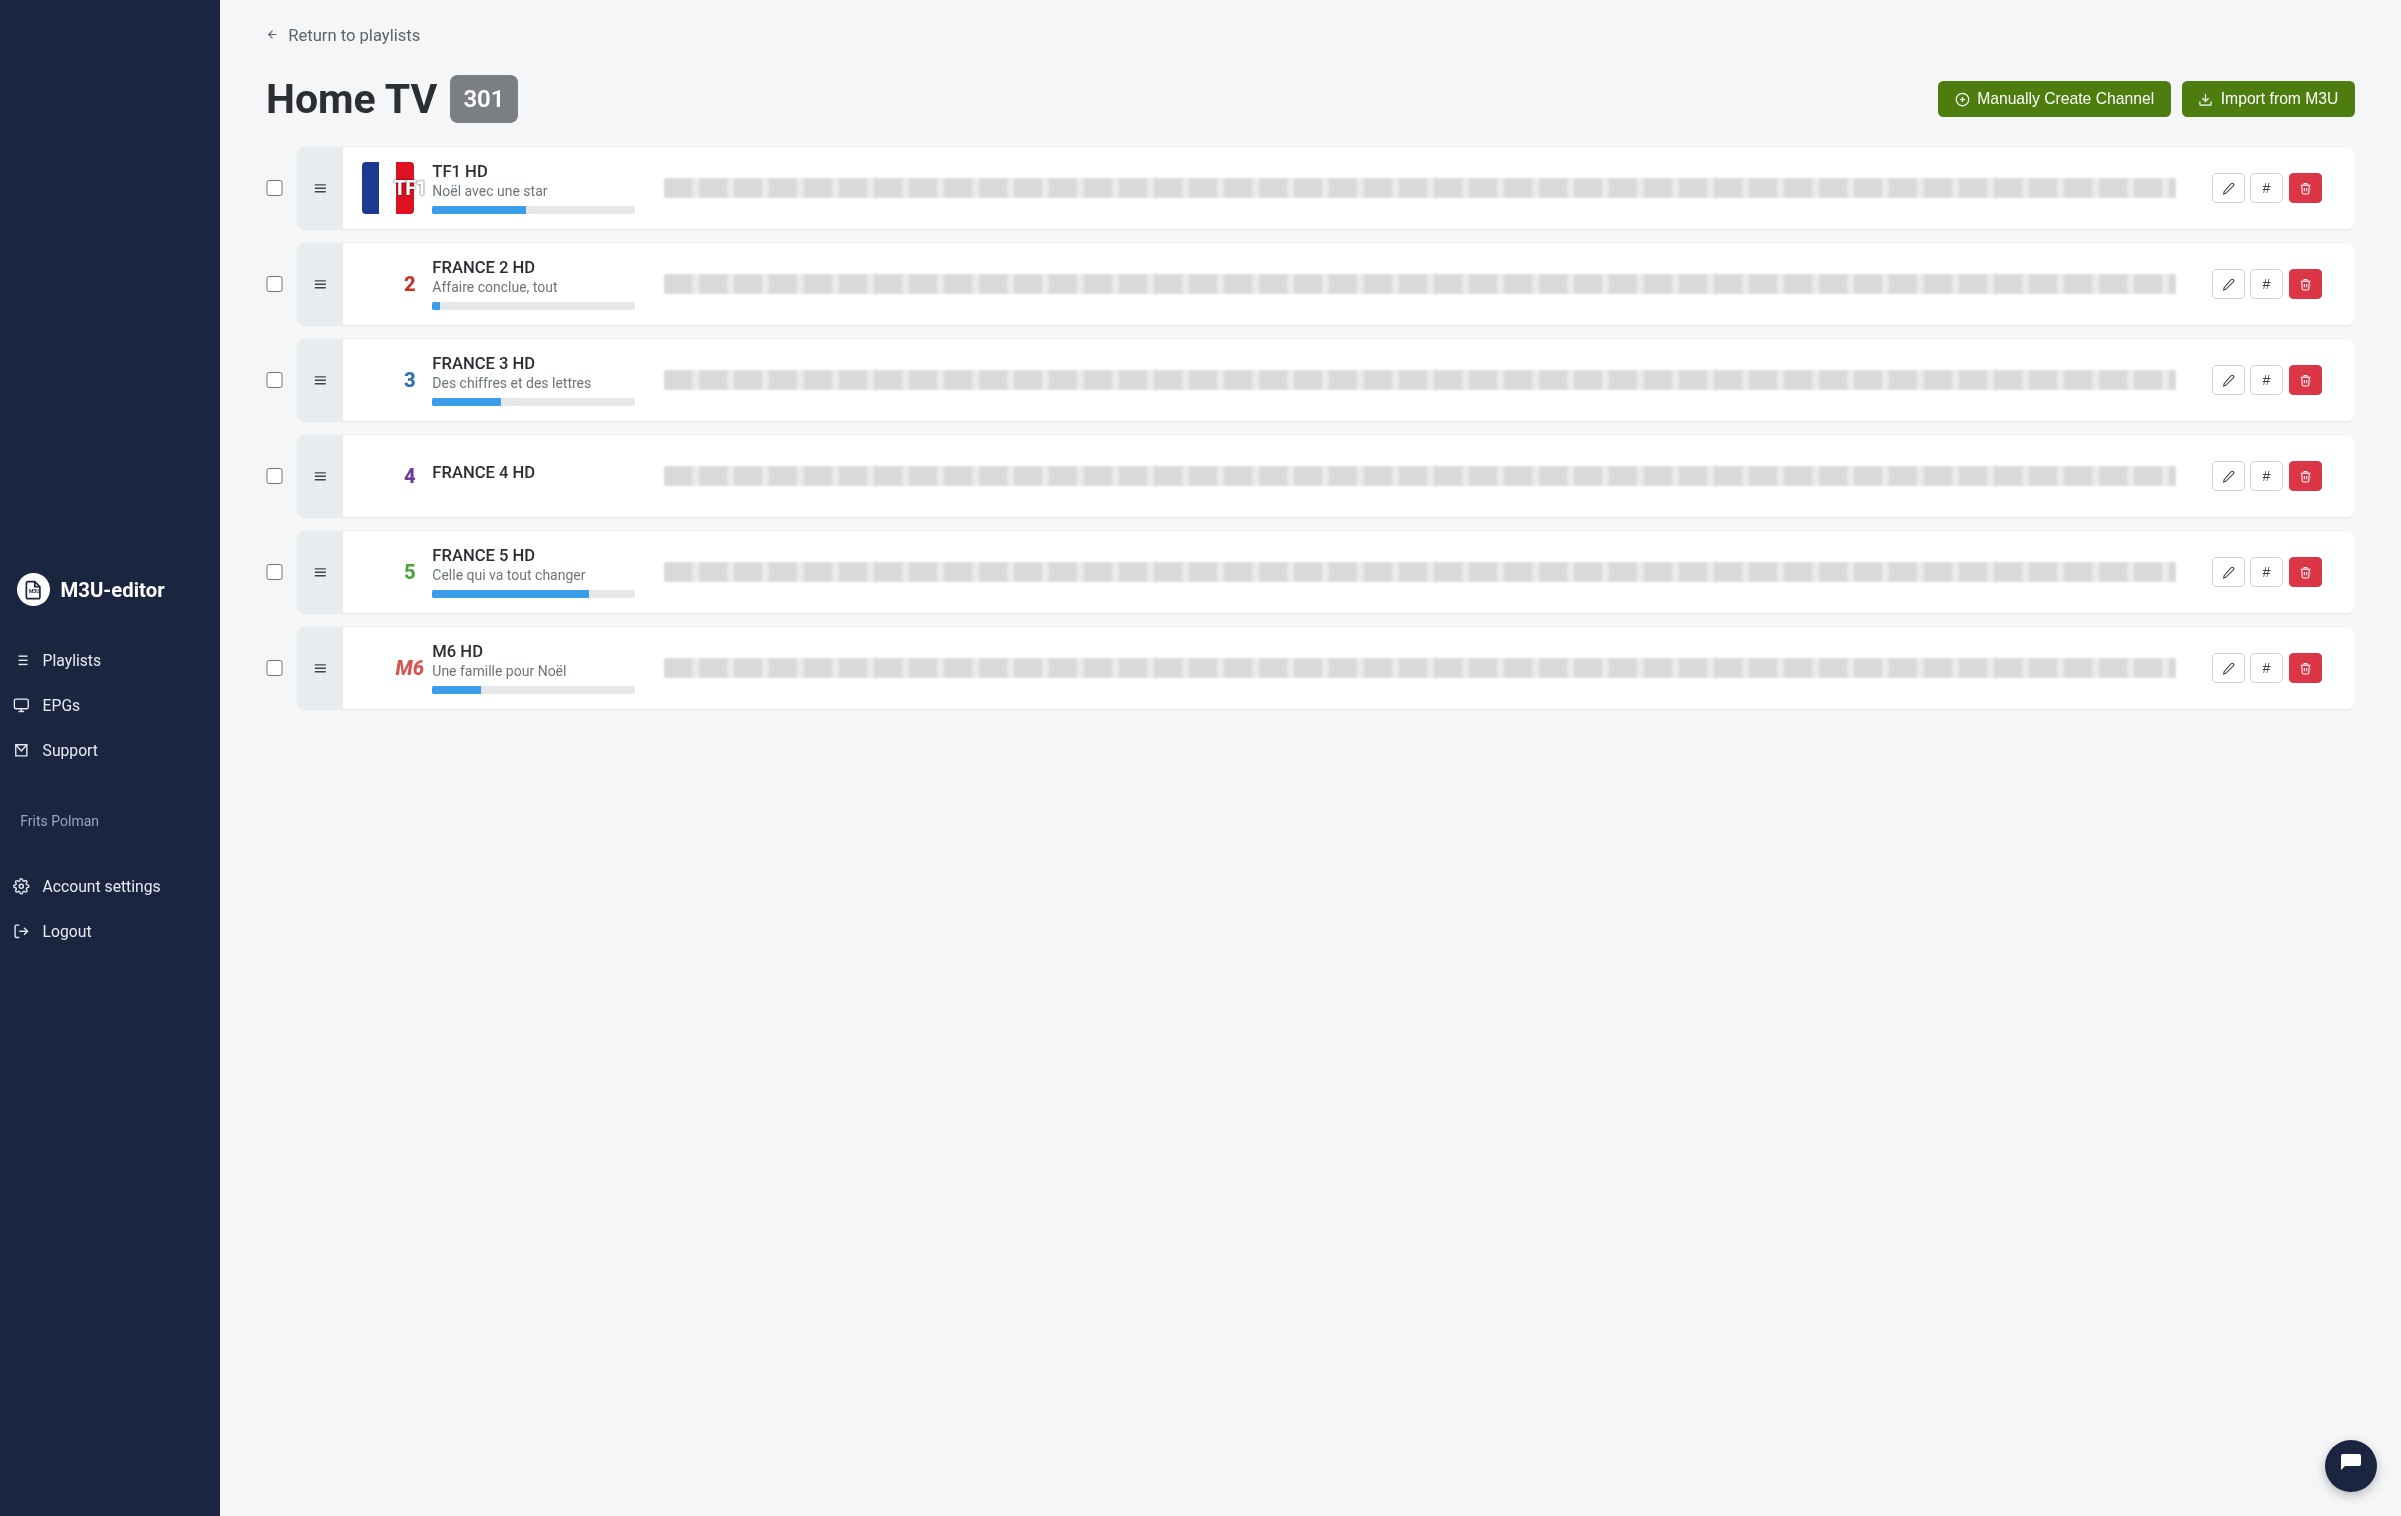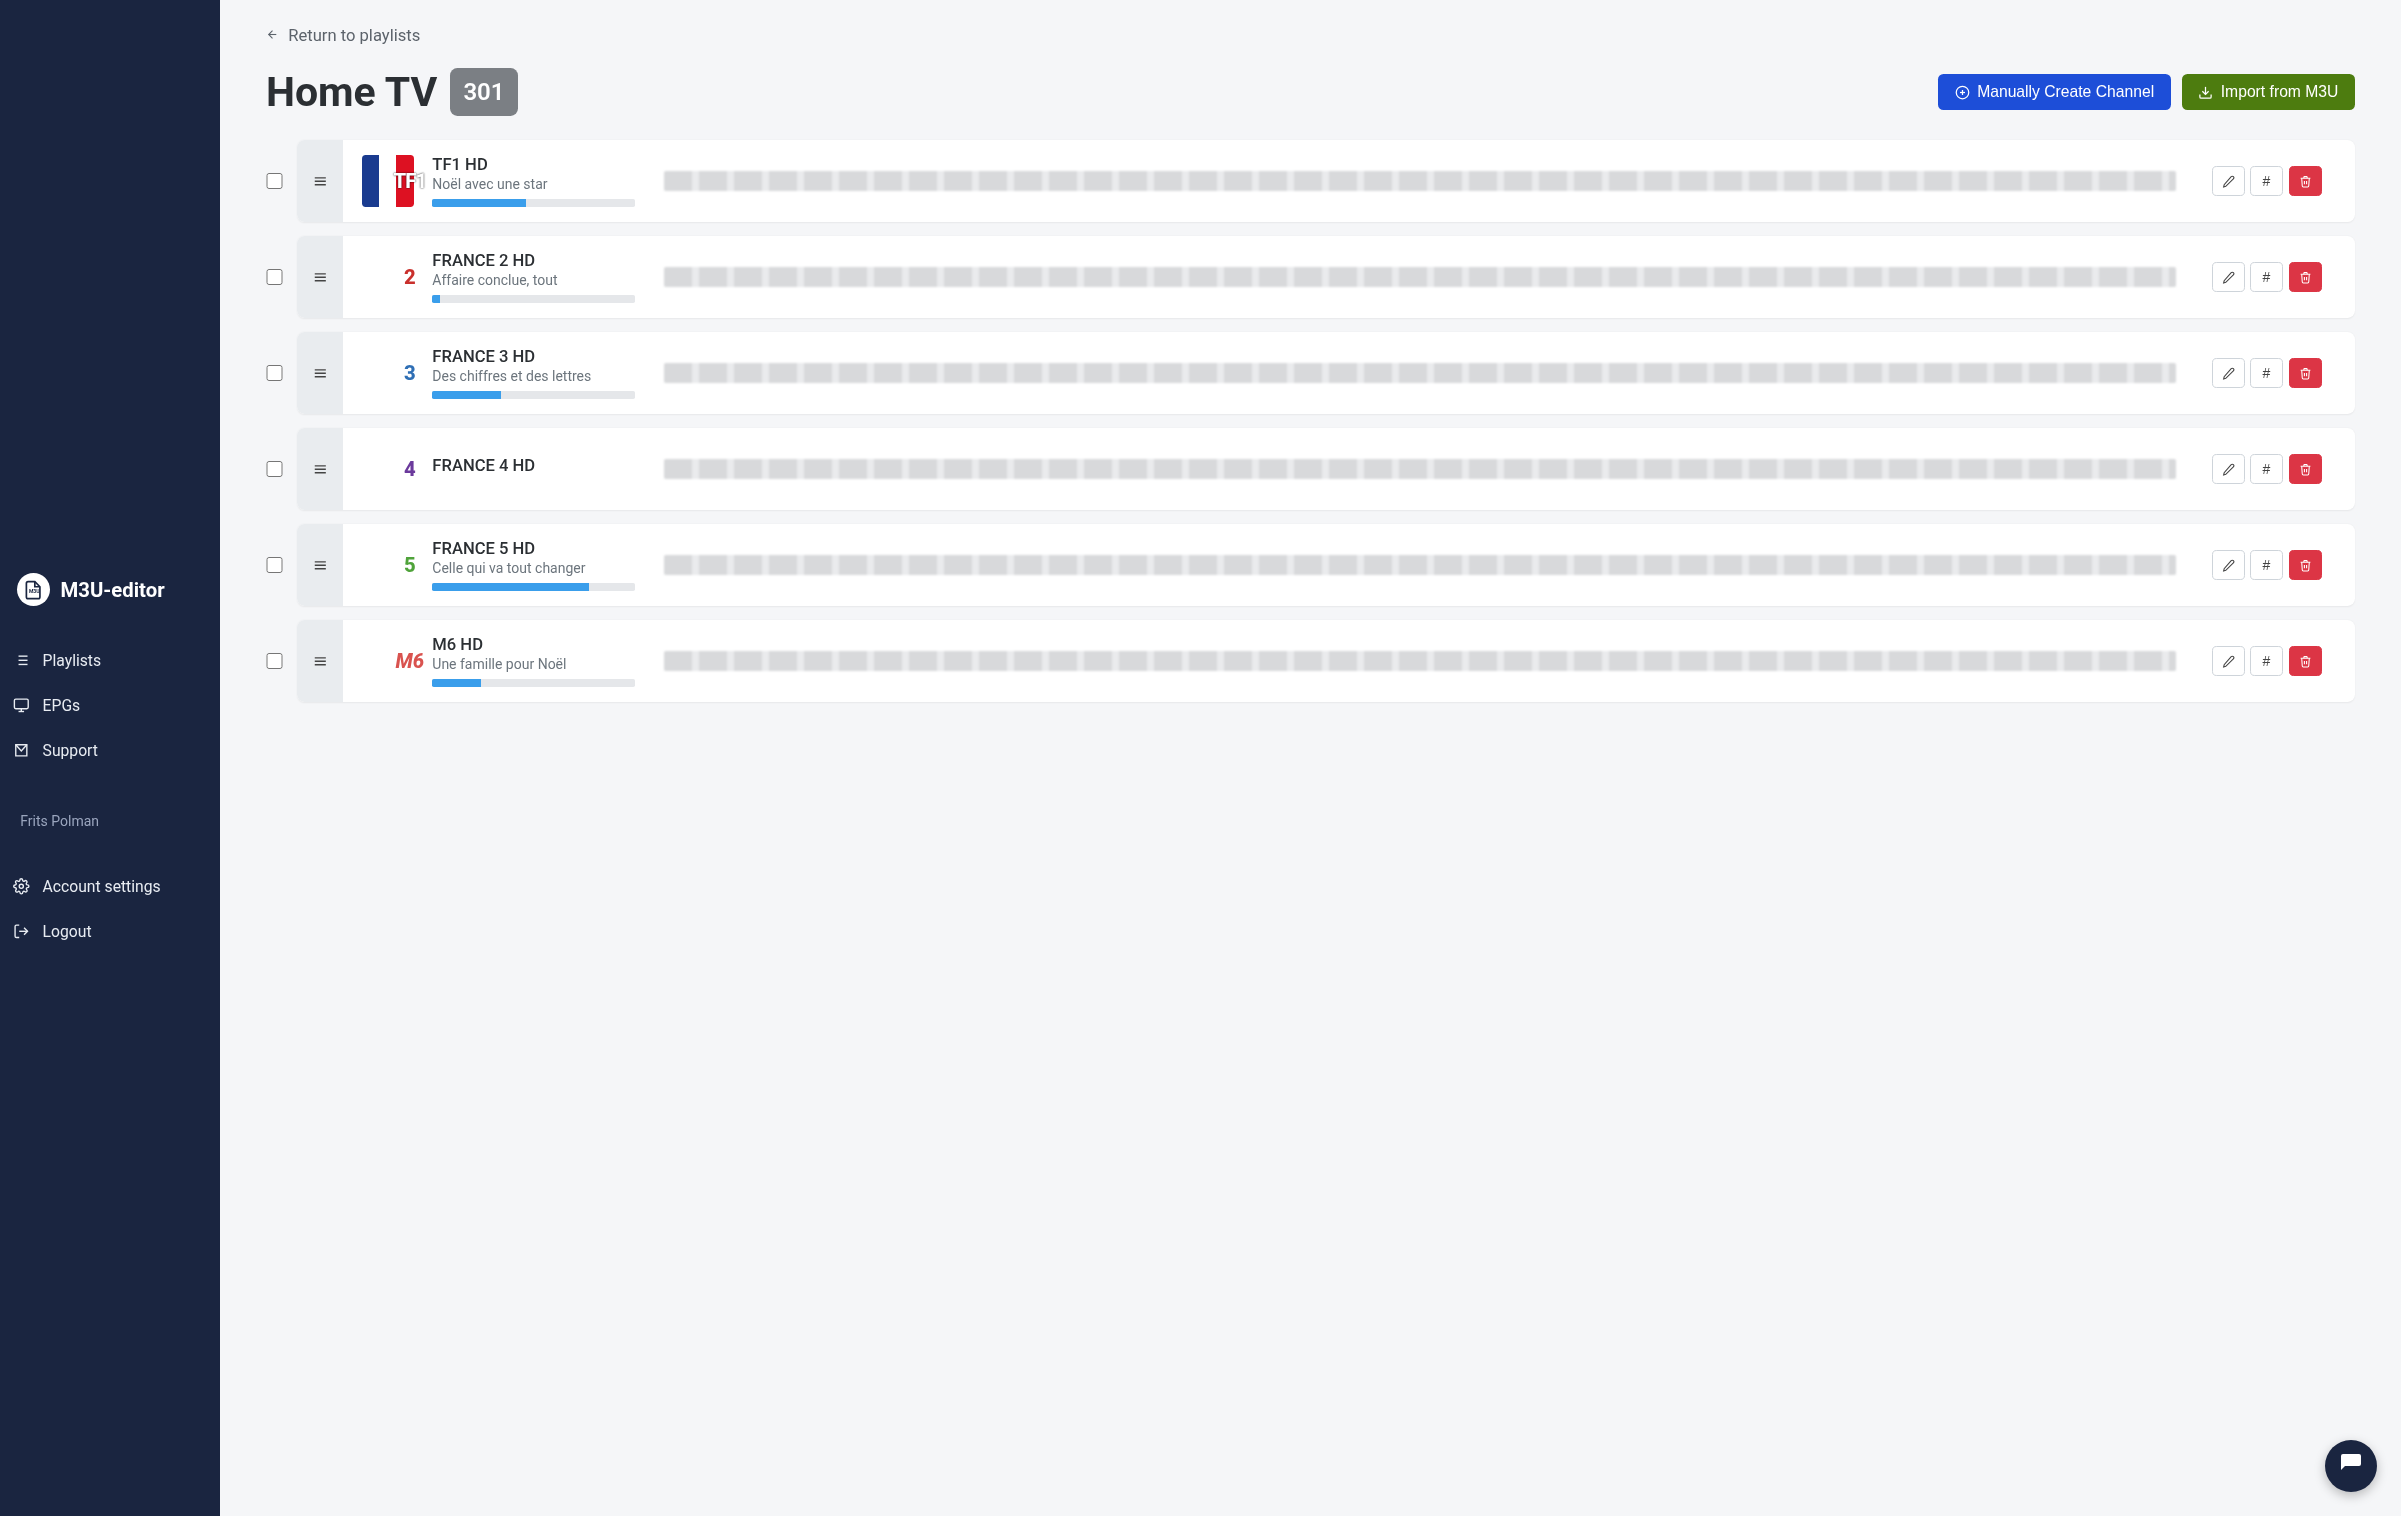--- a/index.html
+++ b/index.html
@@ -15,30 +15,30 @@
 
 .nav-group { padding: 9.2px 0; }
 .nav-item { display: flex; align-items: center; gap: 13px; padding: 13px 13px; font-size: 15.7px; cursor: pointer; color: #e8ecf2; }
 .nav-item .icon { width: 16.6px; height: 16.6px; flex-shrink: 0; }
 
 .user-section { margin-top: 31px; padding: 0 20.3px 9.2px; }
 .user-label { font-size: 14px; color: #9aa5bd; margin-bottom: 16.6px; }
 
 .main { flex: 1; padding: 26px 46px 37px 46px; }
 
-.back-link { display: inline-flex; align-items: center; gap: 9.2px; color: #5c636b; font-size: 16.6px; text-decoration: none; cursor: pointer; margin-bottom: 23px; }
+.back-link { display: inline-flex; align-items: center; gap: 9.2px; color: #5c636b; font-size: 16.6px; text-decoration: none; cursor: pointer; margin-bottom: 30px; }
 
 .title-row { display: flex; align-items: center; justify-content: space-between; margin-bottom: 24px; flex-wrap: wrap; gap: 11px; }
 .title-left { display: flex; align-items: center; gap: 13px; }
 .page-title { font-size: 41px; font-weight: 700; color: #2b2f33; }
 .title-badge { background: #7b7f84; color: #fff; font-size: 24px; font-weight: 600; padding: 10px 13px; border-radius: 7.4px; }
 
 .title-actions { display: flex; gap: 11px; }
 .btn { display: inline-flex; align-items: center; gap: 7.4px; font-size: 15.7px; padding: 9.2px 16.6px; border-radius: 5.5px; border: none; cursor: pointer; font-weight: 500; }
-.btn-secondary { background: #1d4ed8; color: #fff; }
+.btn-secondary { background: #4d7c0f; color: #fff; }
 .btn-primary { background: #4d7c0f; color: #fff; justify-content: center; }
 .btn .icon { width: 15px; height: 15px; }
 
 .filter-row { display: flex; gap: 11px; margin-bottom: 22px; }
 .select-wrap { flex: 1; position: relative; }
 .select-wrap select { width: 100%; padding: 9.2px 13px; font-size: 15.7px; border: 0.9px solid #ced4da; border-radius: 5.5px; background: #fff; appearance: none; cursor: pointer; }
 .select-wrap::after { content: ""; position: absolute; right: 13px; top: 50%; width: 0; height: 0; border-left: 4.6px solid transparent; border-right: 4.6px solid transparent; border-top: 5.5px solid #555; transform: translateY(-50%); pointer-events: none; }
 .btn-group-actions { background: #3a9eeb; color: #fff; }
 .btn-icon-only { background: #7b7f84; color: #fff; padding: 9.2px 13px; }
 

